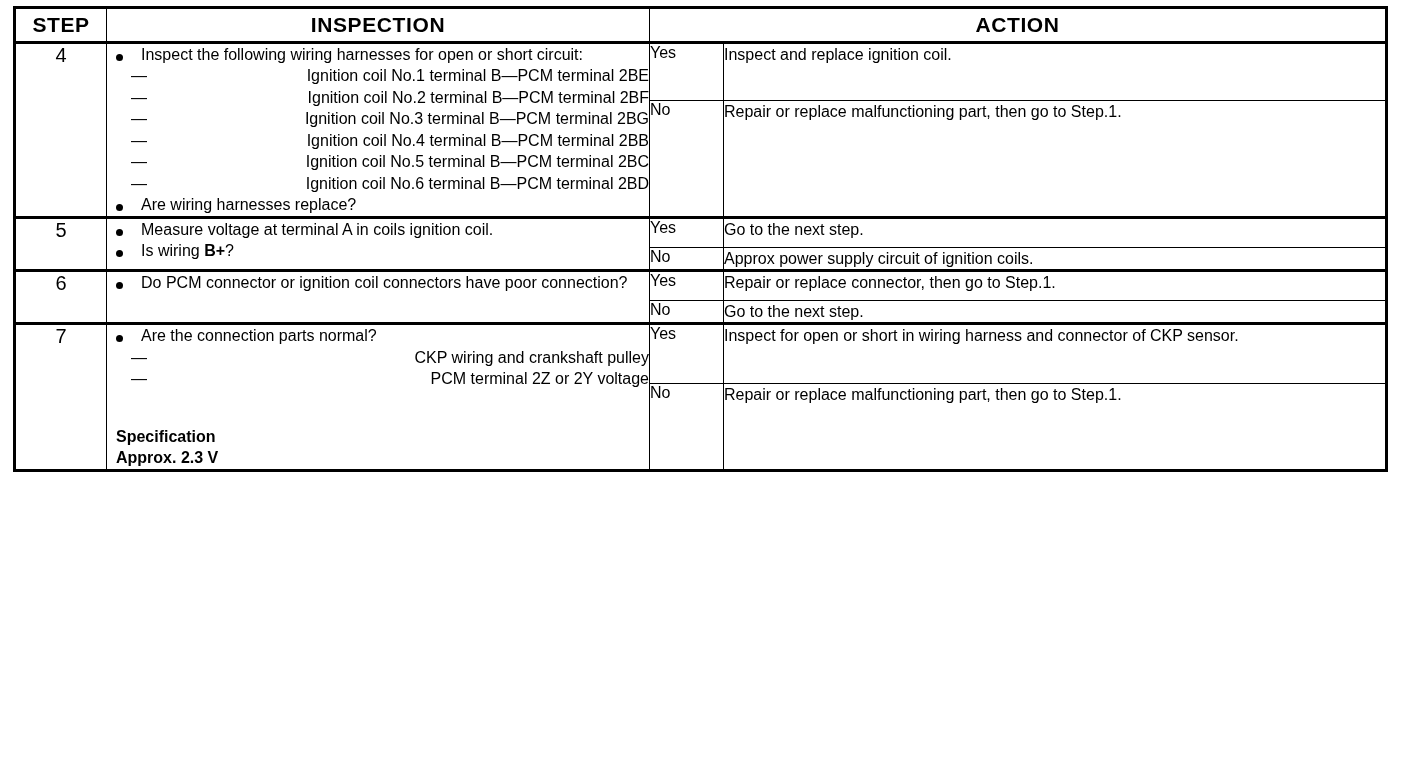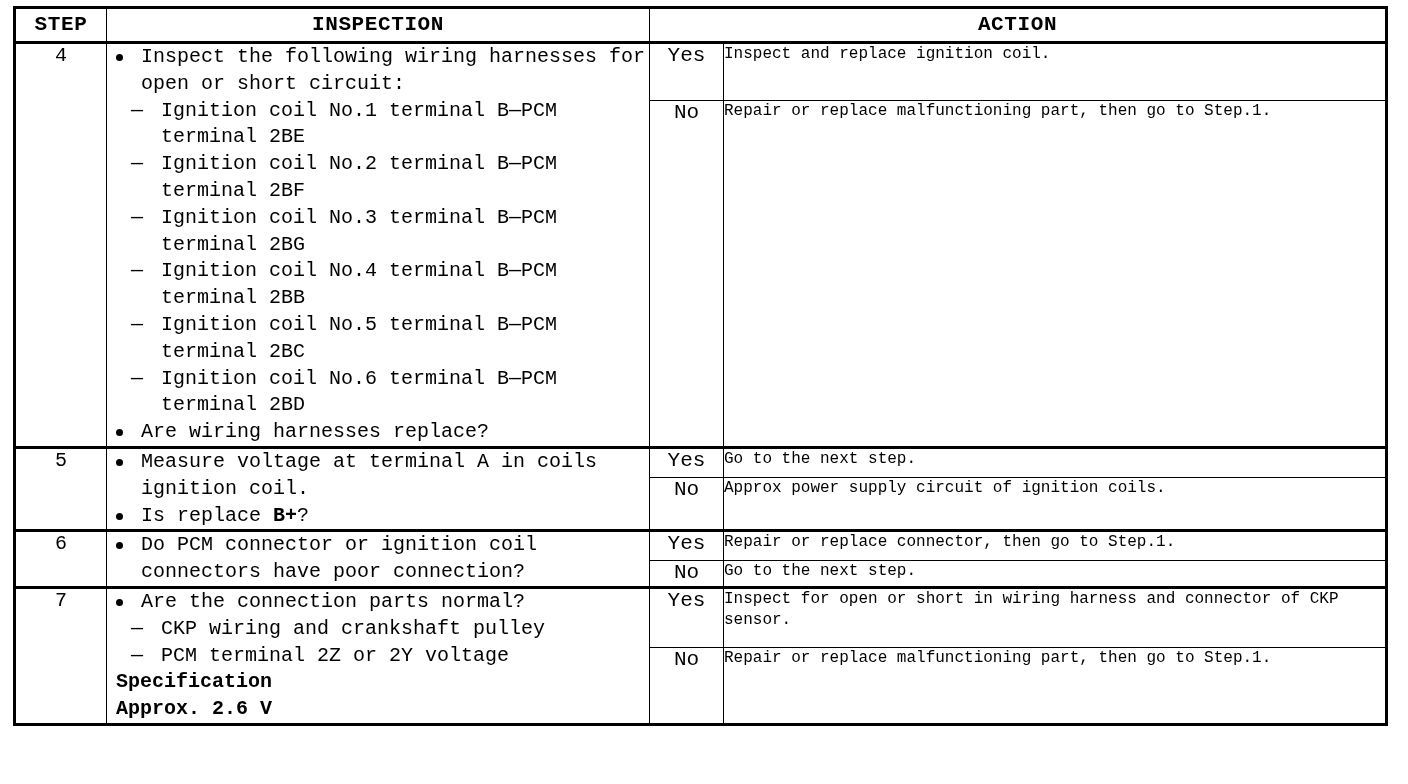--- a/index.html
+++ b/index.html
@@ -13,21 +13,20 @@
     font-family: "Liberation Sans", sans-serif;
     color: #000000;
     overflow: hidden;
   }
 
   .page {
     position: relative;
     width: 1408px;
     height: 548px;
     background: #ffffff;
-    font-family: Liberation Mono, monospace;
   }
 
   .diag-table {
     position: absolute;
     left: 13px;
     top: 6px;
     width: 1372px;
     border-collapse: collapse;
     table-layout: fixed;
     background: #fff;
@@ -69,29 +68,28 @@
     text-align: center;
     font-size: 20px;
     font-weight: normal;
     padding-top: 10px;
     border-right-width: 2px;
   }
 
   
   .insp-cell {
     padding: 8px 8px 10px 10px;
-    font-size: 20px;
+    font-size: 16px;
     line-height: 1.34;
     border-right-width: 2px;
   }
 
   
   .yn-cell {
-    text-align: center;
-    font-size: 21px;
+    font-size: 16px;
     padding-top: 9px;
   }
 
   
   .act-cell {
     padding: 8px 8px 10px 10px;
     font-size: 16px;
     line-height: 1.34;
   }
 
@@ -120,32 +118,34 @@
     border-radius: 50%;
   }
   ul.dlist {
     list-style: none;
     margin: 0;
     padding: 0 0 0 24px;
   }
   ul.dlist > li.dash {
     position: relative;
     padding-left: 30px;
+    text-align: right;
   }
   ul.dlist > li.dash::before {
     content: "\2014";
     position: absolute;
     left: 0;
     top: 0;
   }
   .bold { font-weight: bold; }
   .spec-block {
     font-weight: bold;
     padding-left: 9px;
     line-height: 1.34;
+    margin-top: 36px;
   }
 </style>
 </head>
 <body>
 
 <div class="page">
 
   <table class="diag-table">
     <colgroup>
       <col class="c-step">
@@ -185,21 +185,21 @@
       <tr>
         <td class="yn-cell">No</td>
         <td class="act-cell">Repair or replace malfunctioning part, then go to Step.1.</td>
       </tr>
 
       <tr class="rowtop-thick">
         <td class="step-cell" rowspan="2">5</td>
         <td class="insp-cell" rowspan="2">
           <ul class="blist">
             <li class="bullet">Measure voltage at terminal A in coils ignition coil.</li>
-            <li class="bullet"><span>Is replace </span><span class="bold">B+</span><span>?</span></li>
+            <li class="bullet"><span>Is wiring </span><span class="bold">B+</span><span>?</span></li>
           </ul>
         </td>
         <td class="yn-cell" style="height:28px;">Yes</td>
         <td class="act-cell">Go to the next step.</td>
       </tr>
       <tr>
         <td class="yn-cell">No</td>
         <td class="act-cell">Approx power supply circuit of ignition coils.</td>
       </tr>
 
@@ -225,21 +225,21 @@
             <li class="bullet">Are the connection parts normal?</li>
             <li>
               <ul class="dlist">
                 <li class="dash">CKP wiring and crankshaft pulley</li>
                 <li class="dash">PCM terminal 2Z or 2Y voltage</li>
               </ul>
             </li>
           </ul>
           <div class="spec-block">
             <div>Specification</div>
-            <div>Approx. 2.6 V</div>
+            <div>Approx. 2.3 V</div>
           </div>
         </td>
         <td class="yn-cell" style="height:58px;">Yes</td>
         <td class="act-cell">Inspect for open or short in wiring harness and connector of CKP sensor.</td>
       </tr>
       <tr>
         <td class="yn-cell">No</td>
         <td class="act-cell">Repair or replace malfunctioning part, then go to Step.1.</td>
       </tr>
 

